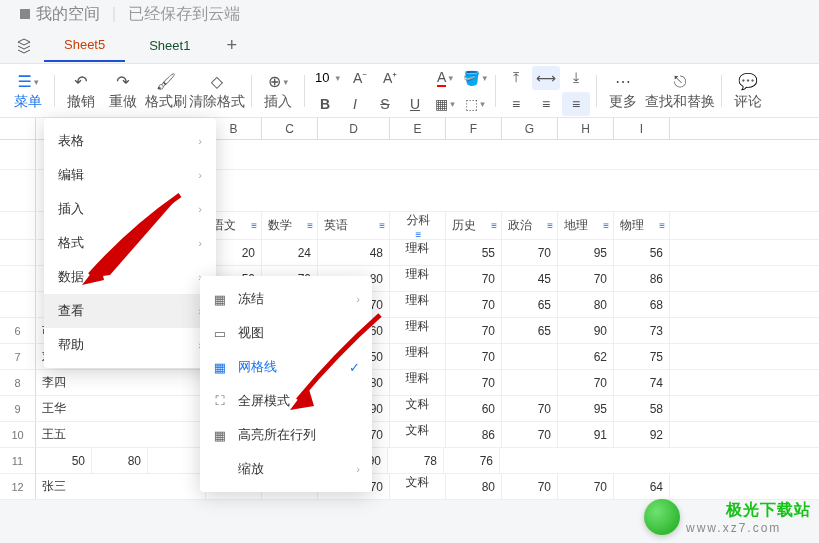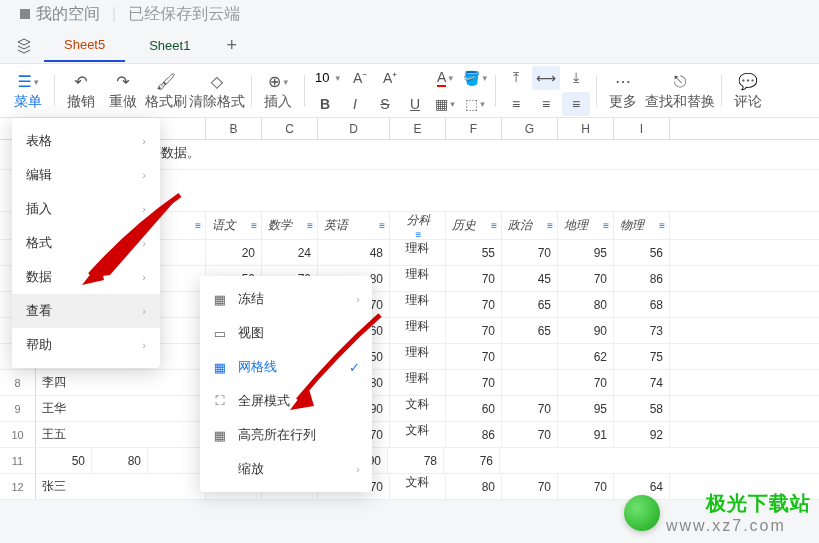--- a/index.html
+++ b/index.html
@@ -36,59 +36,59 @@
 .colh.B { width: 56px; }
 .colh.C { width: 56px; }
 .colh.D { width: 72px; }
 .colh.E { width: 56px; }
 .colh.F { width: 56px; }
 .colh.G { width: 56px; }
 .colh.H { width: 56px; }
 .colh.I { width: 56px; }
 
 .grid-row { display: flex; height: 26px; border-bottom: 1px solid #eee; }
-.grid-row.header2 { height: 28px; font-style: italic; }
+.grid-row.header2 { height: 28px; }
 .rowhead { width: 36px; border-right: 1px solid #ddd; display: flex; align-items: center; justify-content: center; font-size: 11px; color: #777; background: #fff; }
 .cell { border-right: 1px solid #eee; display: flex; align-items: center; padding: 0 6px; font-size: 12px; color: #333; }
 .cell.num { justify-content: flex-end; }
 .cell.A { width: 170px; }
 .cell.B { width: 56px; }
 .cell.C { width: 56px; }
 .cell.D { width: 72px; text-align: right; }
 .cell.E { width: 56px; flex-direction: column; }
 .cell.F { width: 56px; }
 .cell.G { width: 56px; }
 .cell.H { width: 56px; }
 .cell.I { width: 56px; }
 .cell.hcell { justify-content: space-between; padding: 0 4px 0 6px; color: #444; }
 .filter-ic { font-size: 10px; color: #1a73e8; }
 .cell.selected { outline: 2px solid #1a73e8; outline-offset: -2px; background: #fff; z-index: 5; }
 .cell.hl { background: #e6f4e6; }
 
 .title-merge { display: flex; height: 30px; border-bottom: 1px solid #eee; }
 .title-cell { flex: 1; padding: 4px 8px; font-size: 13px; color: #333; }
 
-.menu-main { position: absolute; left: 12px; top: 118px; width: 148px; background: #fff; box-shadow: 0 4px 20px rgba(0,0,0,.18); border-radius: 4px; padding: 6px 0; z-index: 50; }
+.menu-main { position: absolute; left: 44px; top: 118px; width: 172px; background: #fff; box-shadow: 0 4px 20px rgba(0,0,0,.18); border-radius: 4px; padding: 6px 0; z-index: 50; }
 .menu-item { height: 34px; display: flex; align-items: center; justify-content: space-between; padding: 0 14px; font-size: 13px; color: #333; cursor: pointer; }
 .menu-item.active { background: #f0f0f0; }
 .menu-arrow { color: #aaa; font-size: 11px; }
 
 .menu-sub { position: absolute; left: 200px; top: 276px; width: 172px; background: #fff; box-shadow: 0 4px 20px rgba(0,0,0,.18); border-radius: 4px; padding: 6px 0; z-index: 50; }
 .sub-item { height: 34px; display: flex; align-items: center; gap: 10px; padding: 0 12px; font-size: 13px; color: #333; cursor: pointer; }
 .sub-item .sico { width: 16px; text-align: center; color: #666; }
 .sub-item .chk { color: #1a73e8; margin-left: auto; }
 .sub-item .sar { margin-left: auto; color: #aaa; font-size: 11px; }
 .sub-item.blue { color: #1a73e8; }
 
 .red-arrow { position: absolute; z-index: 60; pointer-events: none; }
 
 .watermark { position: absolute; right: 8px; bottom: 8px; display: flex; align-items: center; gap: 6px; z-index: 70; }
 .wm-circle { width: 36px; height: 36px; border-radius: 50%; background: radial-gradient(circle at 35% 35%, #6fe26f, #1aa81a); box-shadow: 0 2px 6px rgba(0,0,0,.2); }
-.wm-text { color: #17c217; font-size: 20px; font-weight: bold; letter-spacing: 1px; margin-left: 40px; }
-.wm-sub { color: #8a8a8a; font-size: 16px; letter-spacing: 2px; }
+.wm-text { color: #17c217; font-size: 16px; font-weight: bold; letter-spacing: 1px; margin-left: 40px; }
+.wm-sub { color: #8a8a8a; font-size: 12px; letter-spacing: 2px; }
 
 svg.arrow path { fill: #d00000; }
 </style>
 </head>
 <body>
 
 <div class="top-bar">
   <div class="ws">
     <span class="ws-icon"></span>
     <span>我的空间</span>

